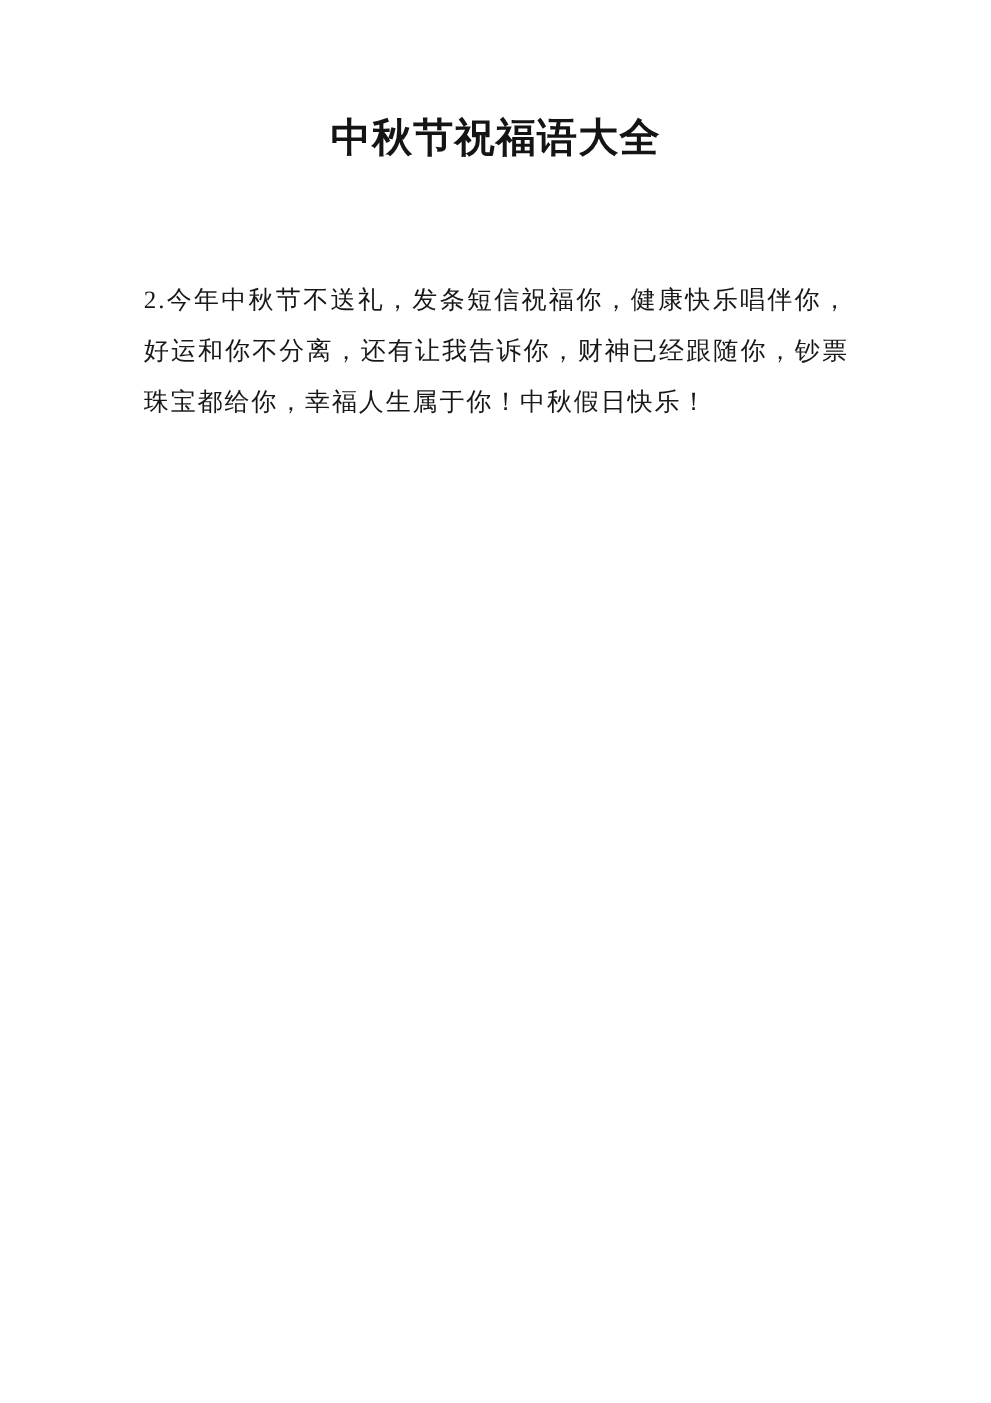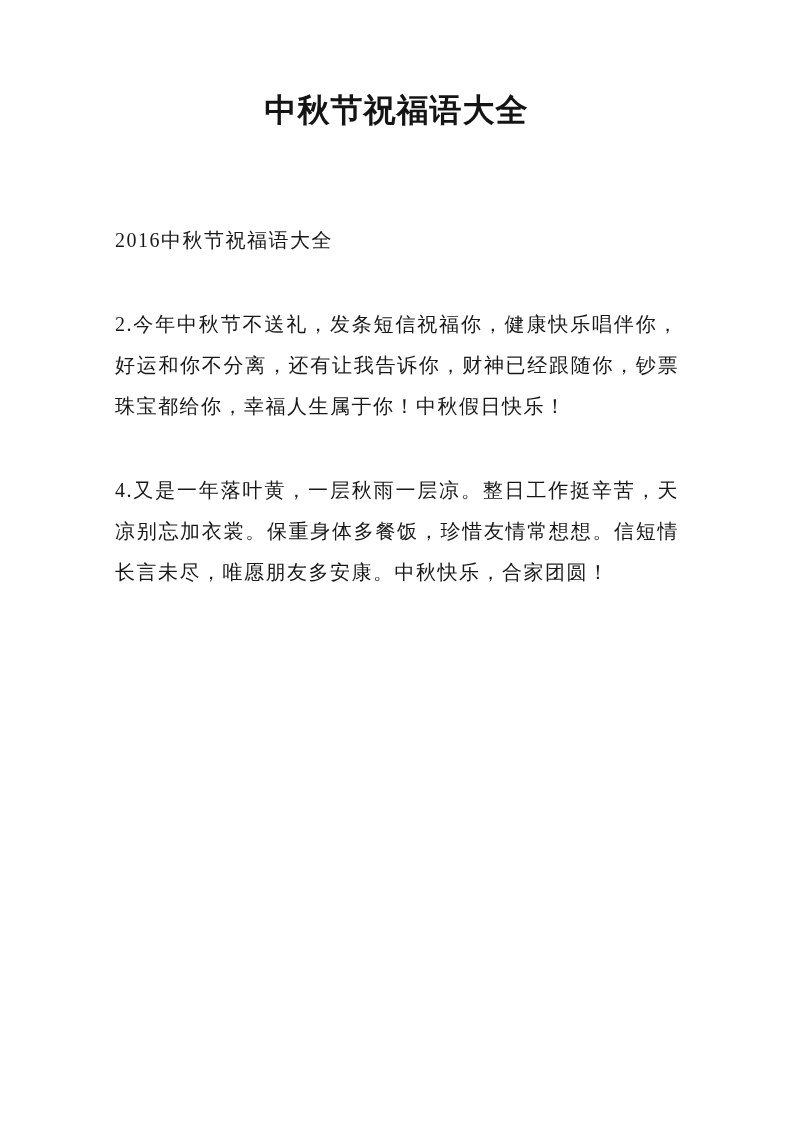--- a/index.html
+++ b/index.html
@@ -44,17 +44,15 @@
     margin-bottom: 0;
   }
 </style>
 </head>
 <body>
 
 <div class="page">
   <h1 class="doc-title">中秋节祝福语大全</h1>
 
   <div class="doc-body">
-    <p class="para">2016中秋节祝福语大全</p>
     <p class="para">2.今年中秋节不送礼，发条短信祝福你，健康快乐唱伴你，好运和你不分离，还有让我告诉你，财神已经跟随你，钞票珠宝都给你，幸福人生属于你！中秋假日快乐！</p>
-    <p class="para">4.又是一年落叶黄，一层秋雨一层凉。整日工作挺辛苦，天凉别忘加衣裳。保重身体多餐饭，珍惜友情常想想。信短情长言未尽，唯愿朋友多安康。中秋快乐，合家团圆！</p>
   </div>
 </div>
 
 </body></html>

